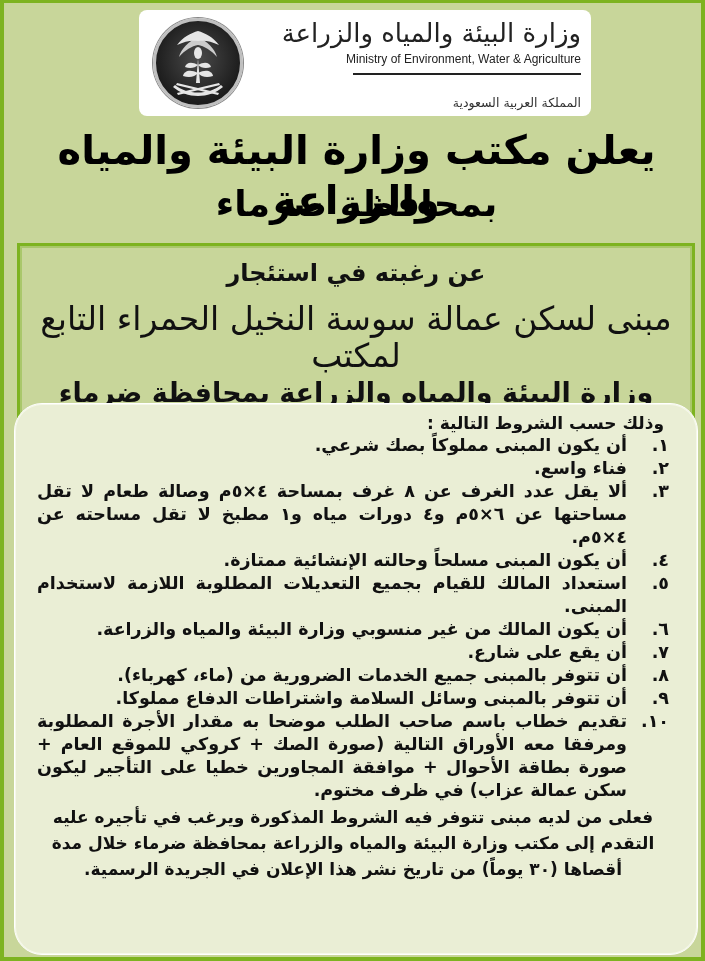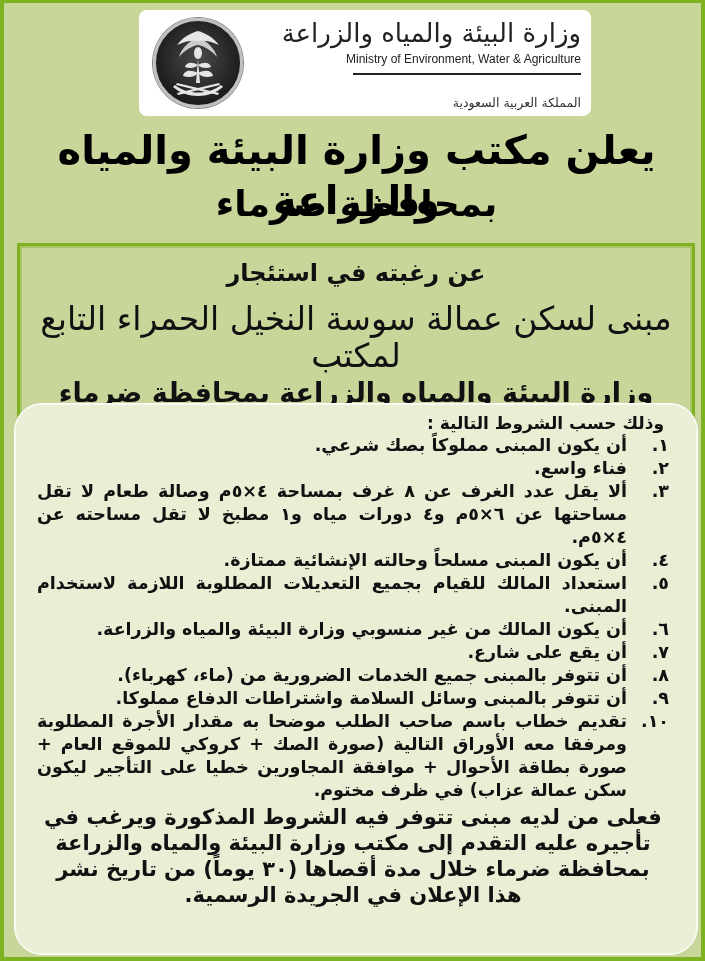--- a/index.html
+++ b/index.html
@@ -63,21 +63,21 @@
     background: #eaeed5; border-radius: 28px;
     border: 1px solid #ffffff;
     box-shadow: inset 0 0 0 1px #f6f8ea;
     direction: rtl; padding: 8px 28px 0 22px;
   }
   .intro { font-size: 17px; font-weight: bold; line-height: 22px; margin-right: 5px; }
   .cond { display: flex; font-size: 17.5px; font-weight: bold; line-height: 23px; }
   .cond .num { width: 42px; flex: none; text-align: right; }
   .cond .txt { flex: 1; text-align: justify; }
   .closing {
-    font-size: 21px; font-weight: bold; line-height: 26px; text-align: center;
+    font-size: 17px; font-weight: bold; line-height: 26px; text-align: center;
     margin-top: 2px;
   }
 </style>
 </head>
 <body>
 
 <div class="frame">
 
   <div class="logo-box">
     <div class="emblem">

